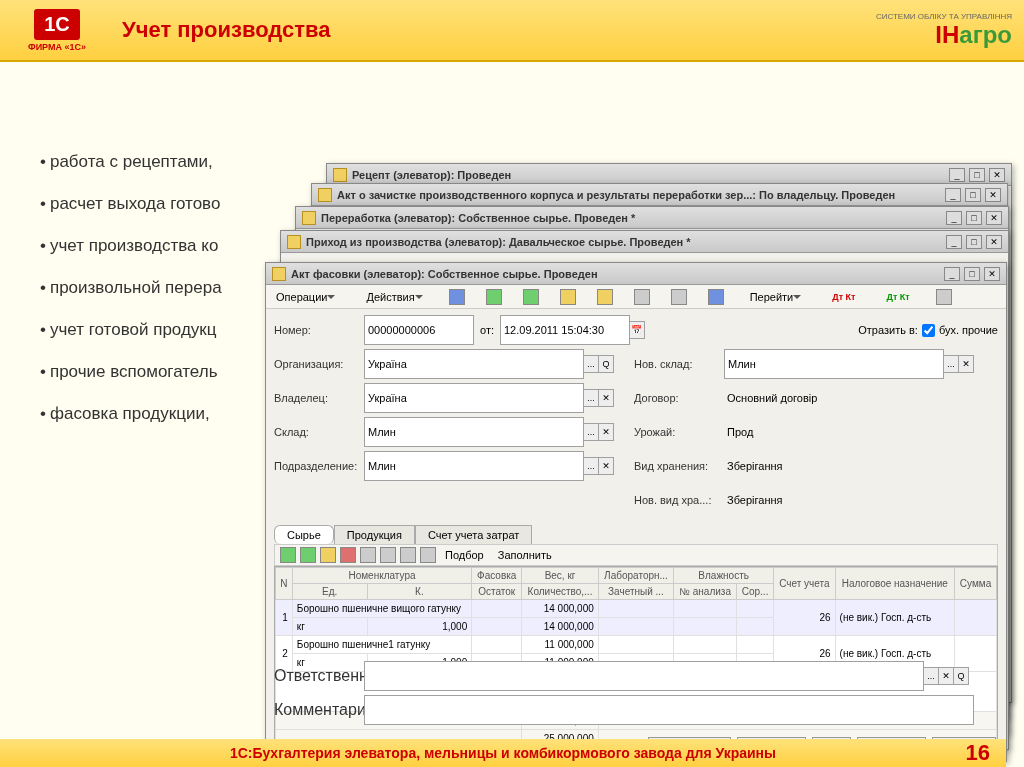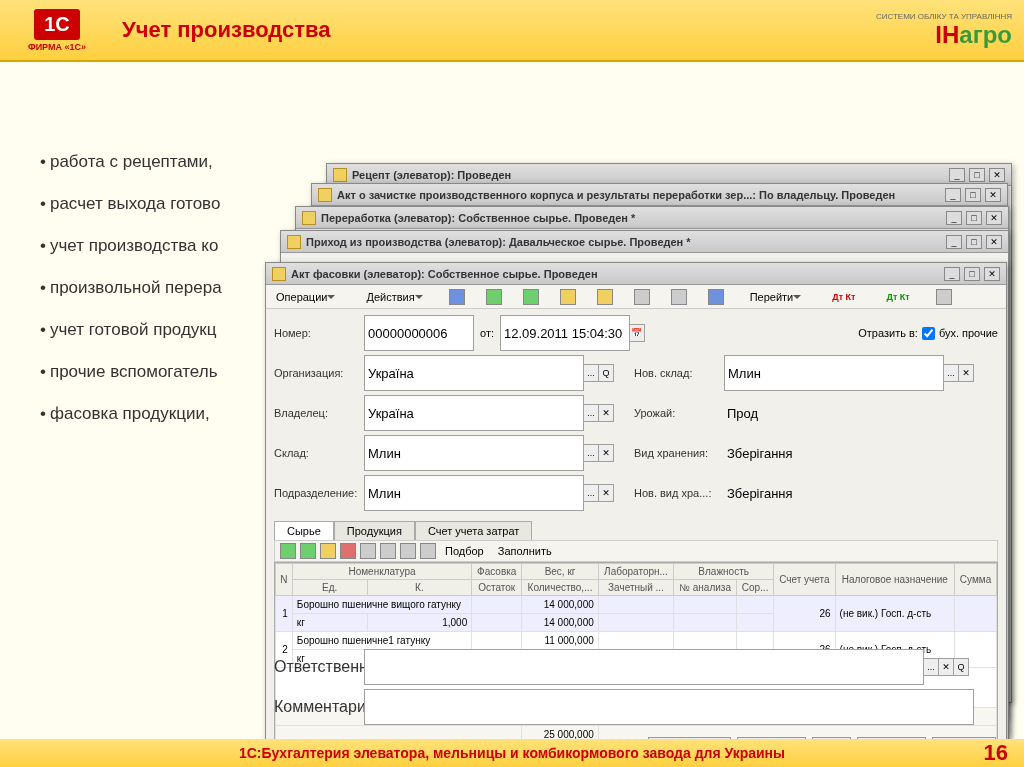--- a/index.html
+++ b/index.html
@@ -14,21 +14,21 @@
 .logo-right-sub { font-size: 8px; color: #666; }
 .logo-right-main { font-size: 24px; font-weight: bold; }
 .logo-right-main .i { color: #cc0000; }
 .logo-right-main .agro { color: #3a9a3a; }
 
 .content-area { position: absolute; top: 62px; left: 0; right: 0; bottom: 30px; }
 .bullets { position: absolute; left: 40px; top: 90px; font-size: 17px; color: #333; }
 .bullets div { margin-bottom: 22px; }
 .bullets div::before { content: "•"; margin-right: 4px; }
 
-.footer { position: absolute; bottom: 0; left: 0; right: 0; height: 28px; background: linear-gradient(#ffe27a, #ffd040); display: flex; align-items: center; justify-content: center; color: #c00; font-size: 14px; font-weight: bold; }
+.footer { position: absolute; bottom: 0; left: 0; right: 18px; height: 28px; background: linear-gradient(#ffe27a, #ffd040); display: flex; align-items: center; justify-content: center; color: #c00; font-size: 14px; font-weight: bold; }
 .page-num { position: absolute; right: 16px; font-size: 22px; }
 
 .win { position: absolute; background: #f1f0ea; border: 1px solid #888; box-shadow: 2px 2px 6px rgba(0,0,0,0.3); }
 .win-titlebar { height: 22px; background: linear-gradient(#e0e0e0, #c8c8c8); display: flex; align-items: center; padding: 0 6px; font-size: 11px; border-bottom: 1px solid #999; }
 .win-title-icon { width: 14px; height: 14px; background: #f0d060; border: 1px solid #b89020; margin-right: 5px; }
 .win-title-text { font-weight: bold; color: #333; }
 .win-ctrls { margin-left: auto; display: flex; gap: 4px; }
 .win-ctrl { width: 16px; height: 14px; background: #ddd; border: 1px solid #888; font-size: 9px; display: flex; align-items: center; justify-content: center; cursor: pointer; }
 
 .w1 { left: 326px; top: 101px; width: 686px; height: 540px; }
@@ -42,29 +42,29 @@
 .tb-icon { width: 16px; height: 16px; display: inline-block; border: 1px solid #888; margin: 0 1px; cursor: pointer; }
 .ic-green { background: #6fcf6f; }
 .ic-red { background: #e07070; }
 .ic-blue { background: #7090e0; }
 .ic-yel { background: #f0d060; }
 .ic-gray { background: #ccc; }
 
 .form-area { padding: 6px 8px; font-size: 11px; }
 .form-row { display: flex; align-items: center; margin-bottom: 4px; }
 .form-row .lbl { width: 90px; color: #333; }
-.form-row input[type=text] { height: 36px; border: 1px solid #a0a0a0; padding: 0 3px; font-size: 13px; background: #fff; }
+.form-row input[type=text] { height: 30px; border: 1px solid #a0a0a0; padding: 0 3px; font-size: 11px; background: #fff; }
 .fld-btn { width: 16px; height: 18px; border: 1px solid #a0a0a0; background: #eee; font-size: 9px; display: inline-flex; align-items: center; justify-content: center; cursor: pointer; vertical-align: top; margin-left: -1px;}
 .two-col { display: flex; }
 .col-l { width: 360px; }
 .col-r { flex: 1; }
 
 .tabs { display: flex; margin-top: 6px; }
 .tab { padding: 3px 12px; border: 1px solid #aaa; background: #e8e8e0; font-size: 11px; cursor: pointer; border-bottom: none; }
-.tab.active { background: #fff; font-weight: normal; }
+.tab.active { background: #fff; font-weight: normal; border-radius: 6px; }
 
 .grid-tb { height: 22px; background: #f5f4ee; border: 1px solid #ccc; display: flex; align-items: center; padding: 0 4px; gap: 2px; font-size: 11px; }
 .grid-wrap { border: 1px solid #aaa; background: #fff; }
 .grid { width: 100%; border-collapse: collapse; font-size: 10px; }
 .grid th { background: #f0efe8; border: 1px solid #ccc; padding: 2px 4px; font-weight: normal; color: #555; }
 .grid td { border: 1px solid #e0e0e0; padding: 2px 4px; height: 18px; }
 .grid .sel { background: #eef; }
 .grid .num { text-align: right; }
 .totals td { background: #f7f6f0; }
 
@@ -232,20 +232,24 @@
             </div>
         </div>
         <div class="col-r">
           <div class="form-row">
               <span class="lbl">Нов. склад:</span>
               <input type="text" style="width: 220px;" value="Млин">
               <span class="fld-btn">...</span>
               <span class="fld-btn">✕</span>
             </div>
           <div class="form-row">
+              <span class="lbl">Договор:</span>
+              <input type="text" style="width: 250px; border: none; background: transparent;" readonly="" value="Основний договір">
+            </div>
+          <div class="form-row">
               <span class="lbl">Урожай:</span>
               <input type="text" style="width: 250px; border: none; background: transparent;" readonly="" value="Прод">
             </div>
           <div class="form-row">
               <span class="lbl">Вид хранения:</span>
               <input type="text" style="width: 250px; border: none; background: transparent;" readonly="" value="Зберігання">
             </div>
           <div class="form-row">
               <span class="lbl">Нов. вид хра...:</span>
               <input type="text" style="width: 250px; border: none; background: transparent;" readonly="" value="Зберігання">

